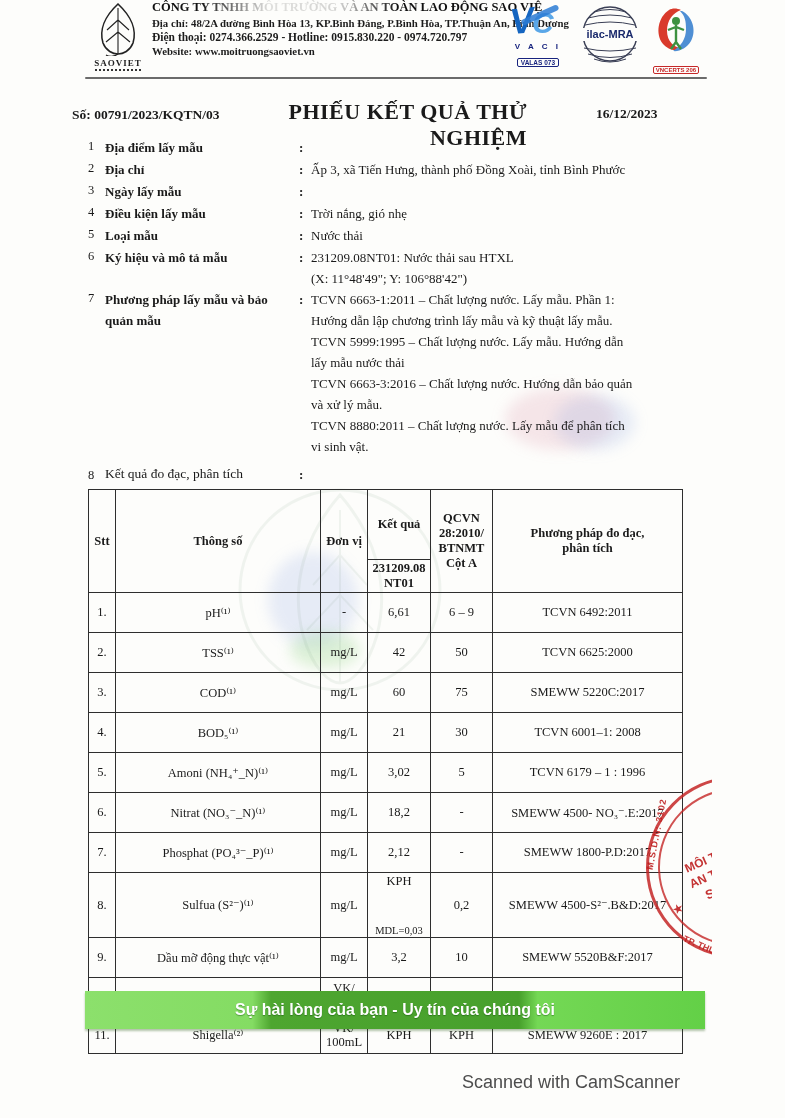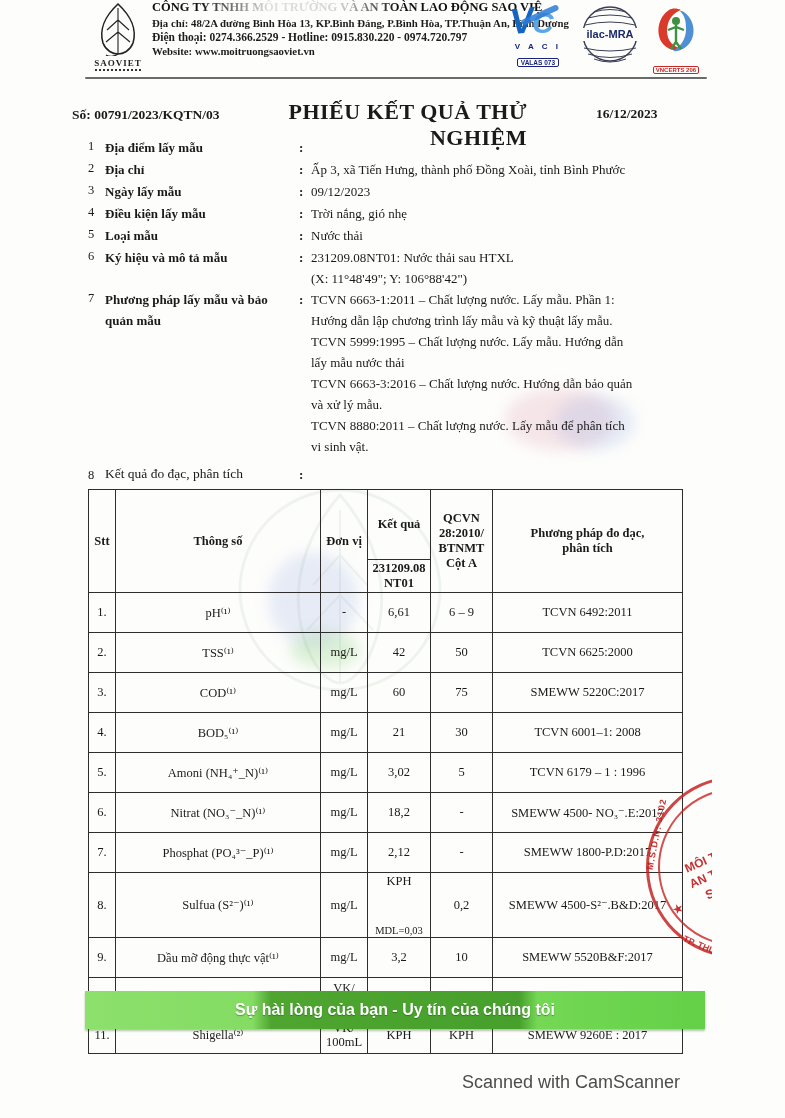--- a/index.html
+++ b/index.html
@@ -164,21 +164,20 @@
   <div class="info-row">
     <div class="i-num">2</div>
     <div class="i-label">Địa chỉ</div>
     <div class="i-colon">:</div>
     <div class="i-value">Ấp 3, xã Tiến Hưng, thành phố Đồng Xoài, tỉnh Bình Phước</div>
   </div>
   <div class="info-row">
     <div class="i-num">3</div>
     <div class="i-label">Ngày lấy mẫu</div>
     <div class="i-colon">:</div>
-    <div class="i-value">09/12/2023</div>
   </div>
   <div class="info-row">
     <div class="i-num">4</div>
     <div class="i-label">Điều kiện lấy mẫu</div>
     <div class="i-colon">:</div>
     <div class="i-value">Trời nắng, gió nhẹ</div>
   </div>
   <div class="info-row">
     <div class="i-num">5</div>
     <div class="i-label">Loại mẫu</div>

